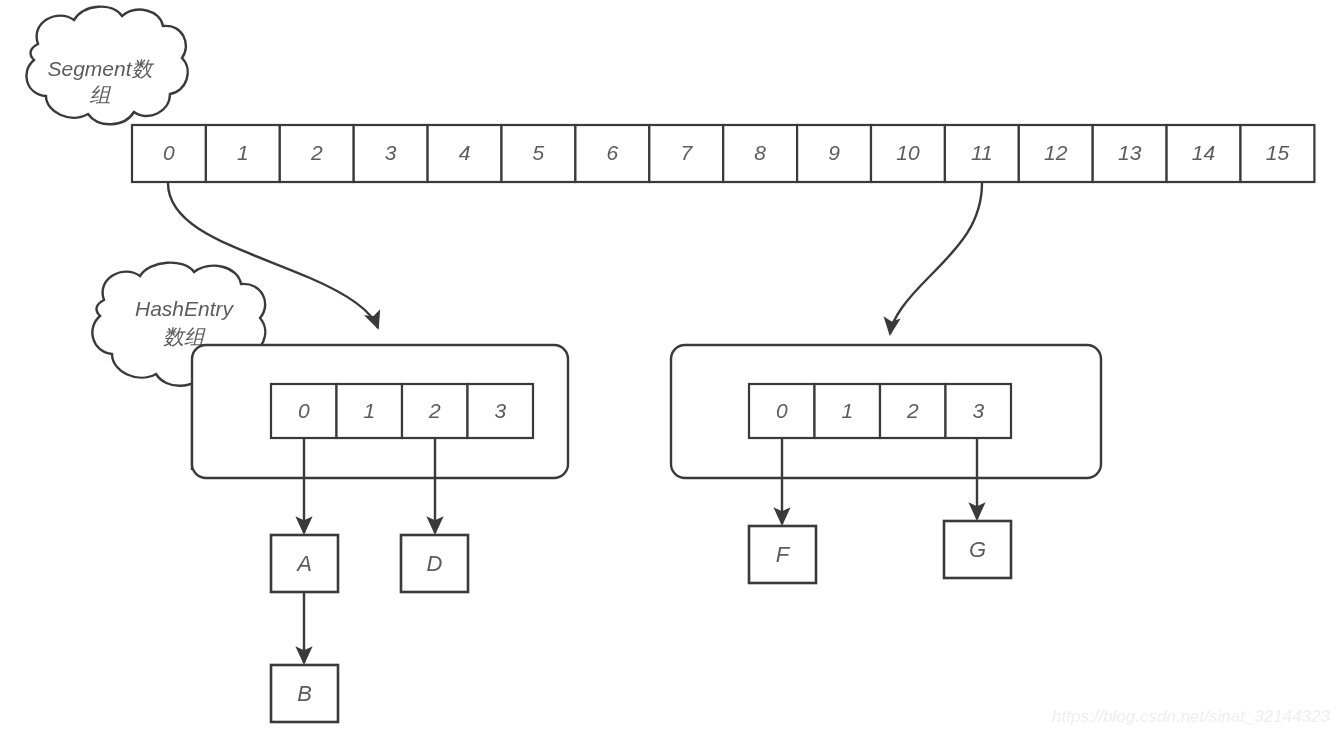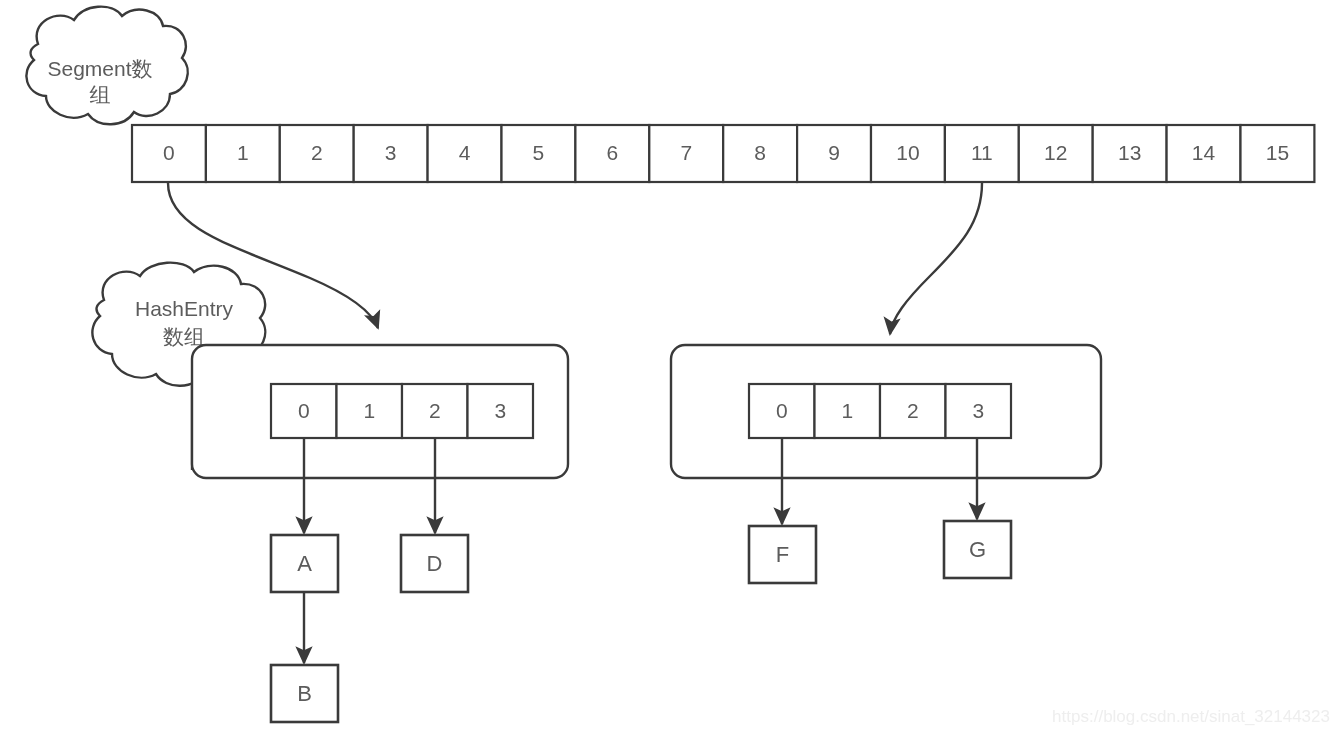--- a/index.html
+++ b/index.html
@@ -9,20 +9,21 @@
   }
   body {
     font-family: "Liberation Sans", sans-serif;
   }
   #canvas {
     position: relative;
     width: 1339px;
     height: 734px;
     background: #ffffff;
     overflow: hidden;
+    font-style: italic;
   }
   svg#diagram {
     position: absolute;
     top: 0;
     left: 0;
     width: 1339px;
     height: 734px;
   }
   .shape-stroke {
     fill: #ffffff;

